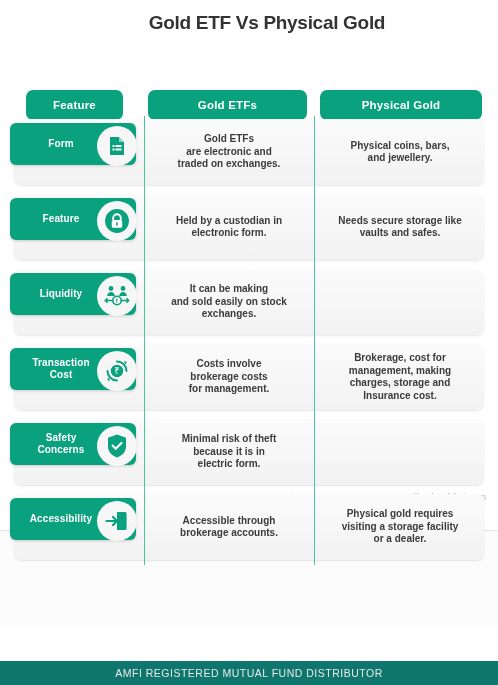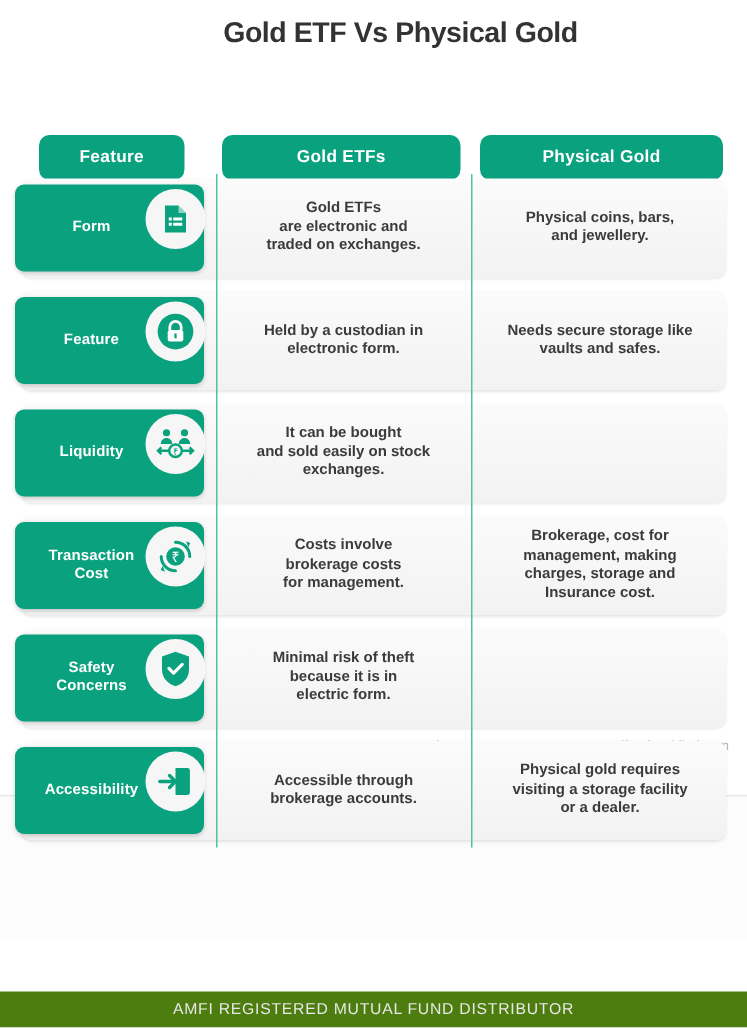--- a/index.html
+++ b/index.html
@@ -97,21 +97,21 @@
     border-radius: 7px;
     box-shadow: 0 1px 2px rgba(0,0,0,0.10);
   }
 
   
   .plate {
     position: absolute;
     left: 10px;
     top: 7px;
     width: 126px;
-    height: 58px;
+    height: 42px;
     background: #0AA17F;
     border-radius: 6px;
     box-shadow: 0 1px 3px rgba(0,0,0,0.18);
     z-index: 3;
     display: flex;
     align-items: center;
     justify-content: flex-start;
     padding-left: 8px;
   }
   .plate-label {
@@ -187,21 +187,21 @@
     background: #fcfcfc;
   }
 
   
   .bottom-bar {
     position: absolute;
     left: 0;
     bottom: 0;
     width: 498px;
     height: 24px;
-    background: #4d7c0f;
+    background: #0f766e;
     color: #e8e8e8;
     font-size: 10.5px;
     letter-spacing: 0.5px;
     display: flex;
     align-items: center;
     justify-content: center;
   }
 </style>
 </head>
 <body>
@@ -272,21 +272,21 @@
           <circle cx="8" cy="5.5" r="2.4" fill="#0AA17F"></circle>
           <path d="M4.2 13c0-2.3 1.7-4 3.8-4s3.8 1.7 3.8 4z" fill="#0AA17F"></path>
           <circle cx="20" cy="5.5" r="2.4" fill="#0AA17F"></circle>
           <path d="M16.2 13c0-2.3 1.7-4 3.8-4s3.8 1.7 3.8 4z" fill="#0AA17F"></path>
           <circle cx="14" cy="17.5" r="4.2" fill="none" stroke="#0AA17F" stroke-width="1.6"></circle>
           <text x="14" y="20.4" font-size="6" fill="#0AA17F" text-anchor="middle" font-family="'Liberation Sans',sans-serif">₹</text>
           <path d="M9.6 17.5H2.5M4.6 15.2l-2.3 2.3 2.3 2.3" fill="none" stroke="#0AA17F" stroke-width="1.6"></path>
           <path d="M18.4 17.5h7.1M23.4 15.2l2.3 2.3-2.3 2.3" fill="none" stroke="#0AA17F" stroke-width="1.6"></path>
         </svg>
       </div>
-      <div class="cell c1" style="white-space:pre-line">It can be bought
+      <div class="cell c1" style="white-space:pre-line">It can be making
 and sold easily on stock
 exchanges.</div>
     </div>
 
     <div class="row">
       <div class="row-card"></div>
       <div class="plate">
         <div class="plate-label" style="white-space:pre-line">Transaction
 Cost</div>
       </div>

